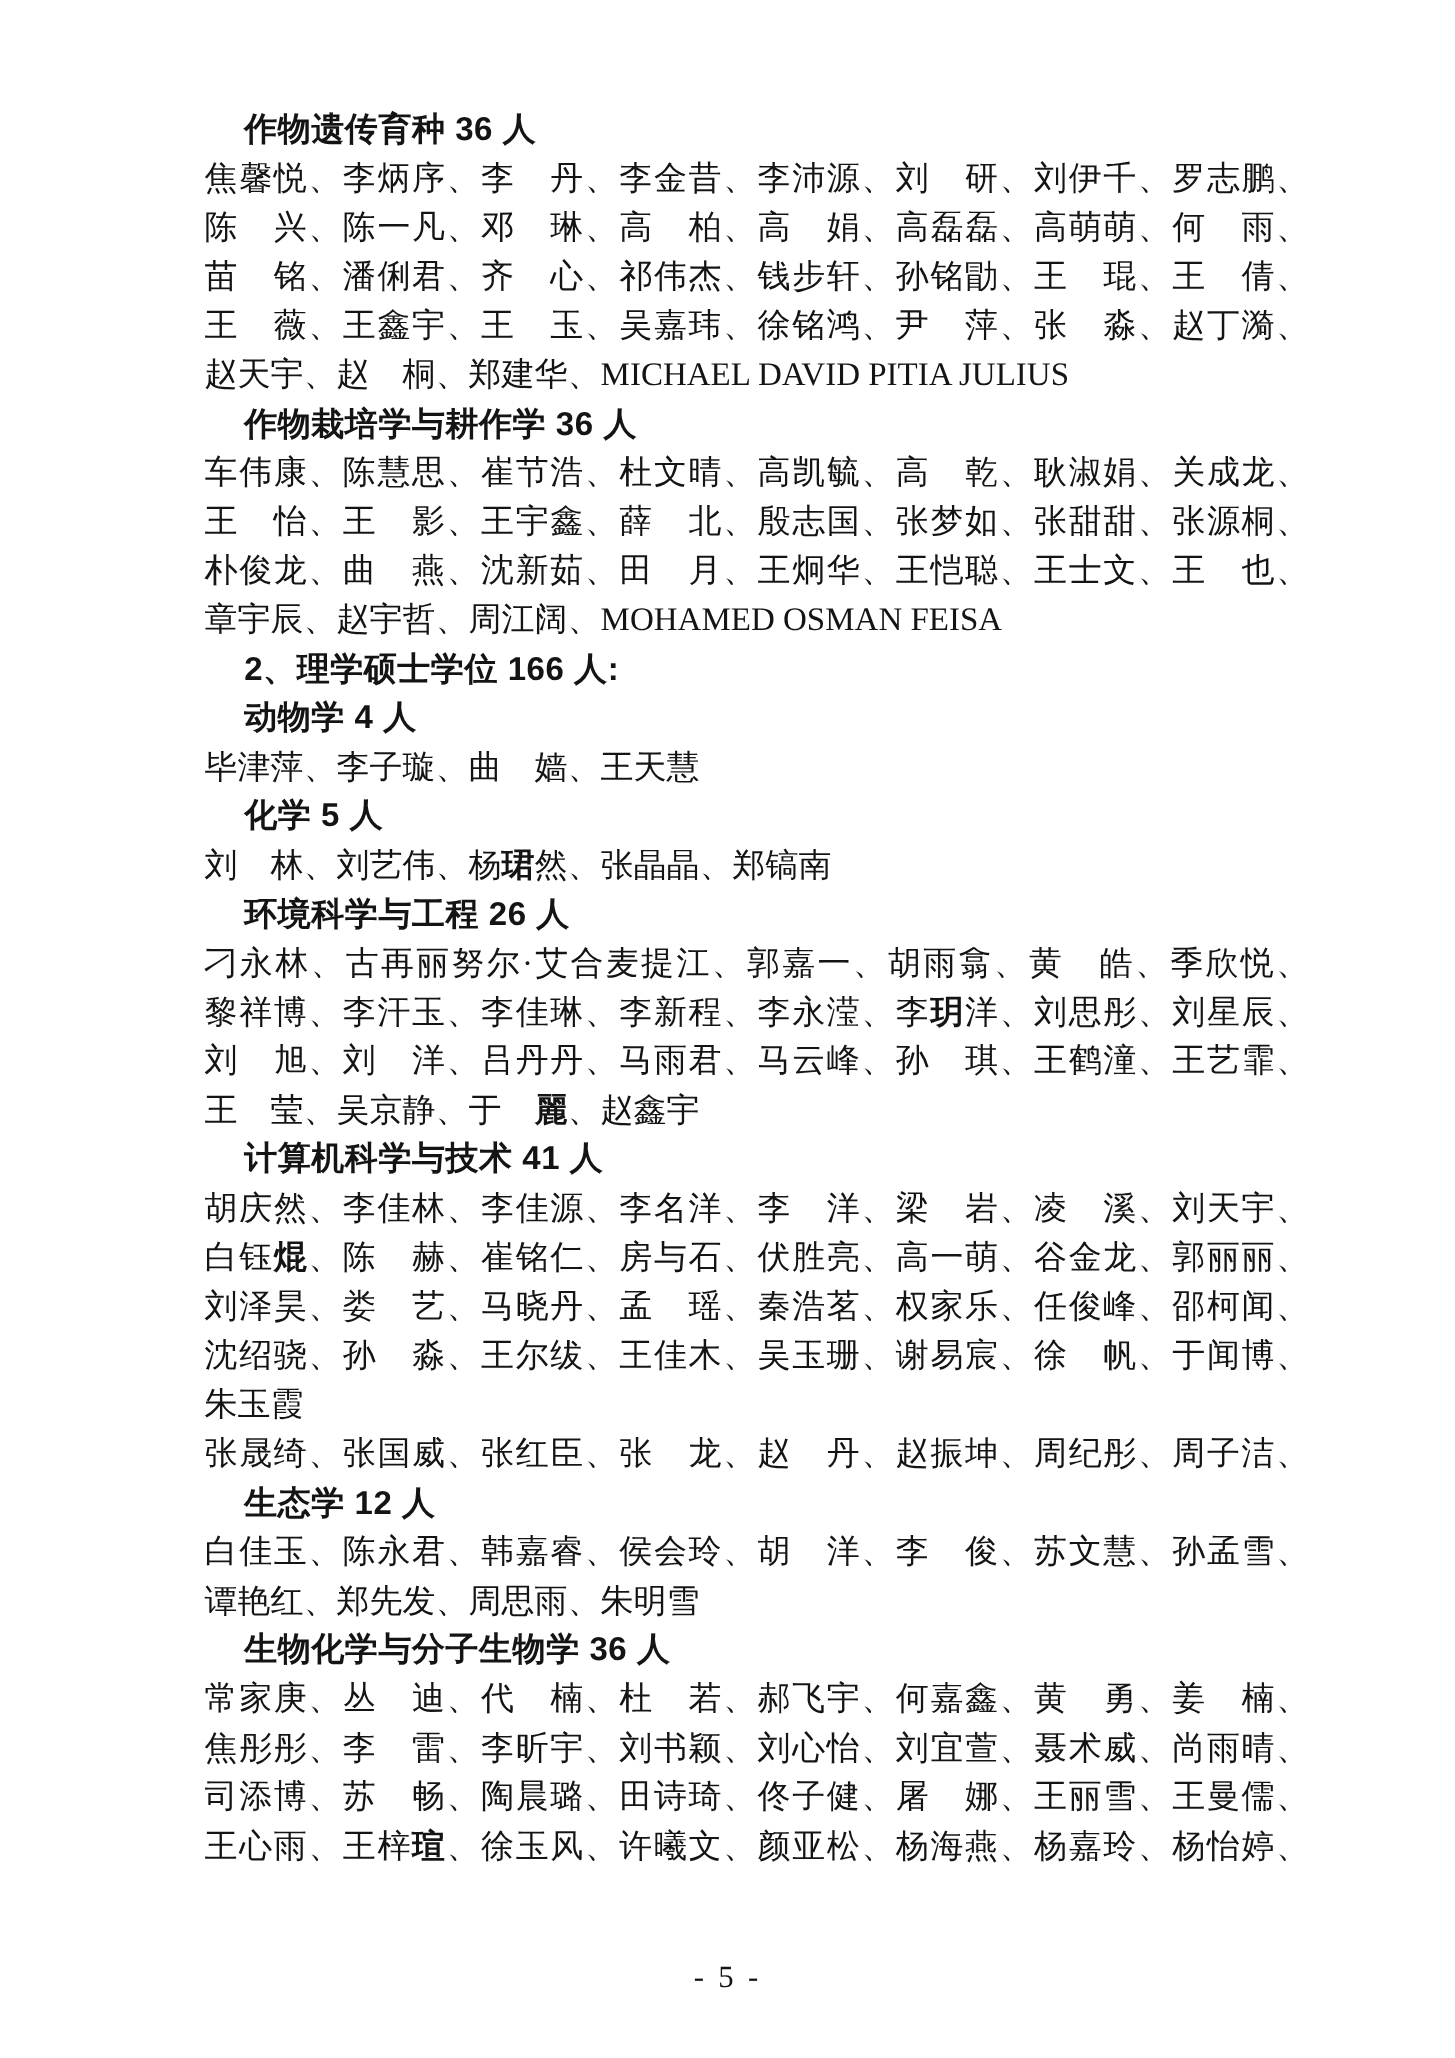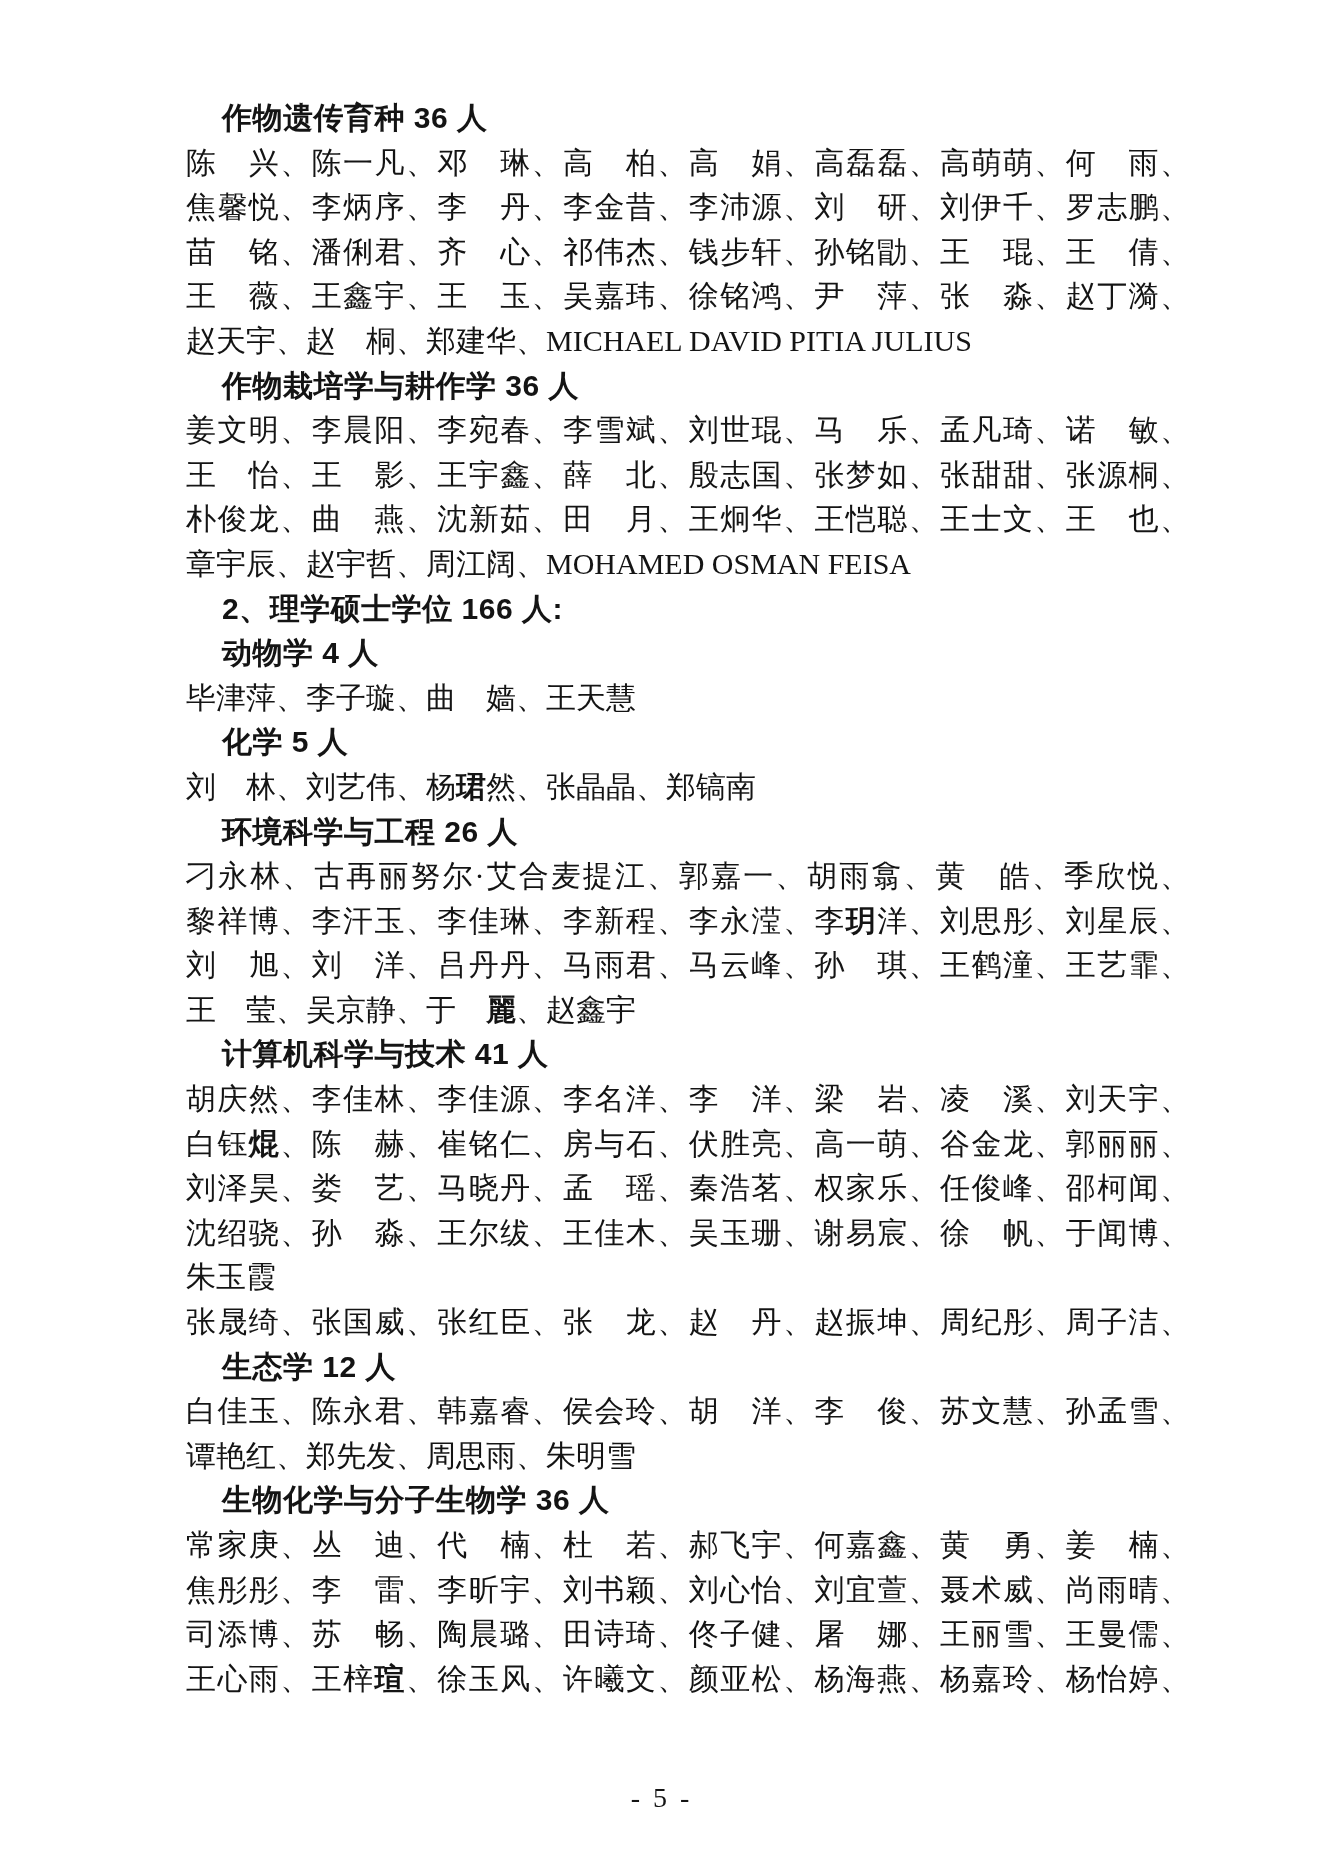--- a/index.html
+++ b/index.html
@@ -52,27 +52,27 @@
     letter-spacing: 3px;
     color: #141414;
   }
 </style>
 </head>
 <body>
 
 <div class="page">
   <div class="content">
       <div class="line heading">作物遗传育种 36 人</div>
+      <div class="line body justify">焦馨悦、李炳序、李　丹、李金昔、李沛源、刘　研、刘伊千、罗志鹏、</div>
       <div class="line body justify">陈　兴、陈一凡、邓　琳、高　柏、高　娟、高磊磊、高萌萌、何　雨、</div>
-      <div class="line body justify">焦馨悦、李炳序、李　丹、李金昔、李沛源、刘　研、刘伊千、罗志鹏、</div>
       <div class="line body justify">苗　铭、潘俐君、齐　心、祁伟杰、钱步轩、孙铭勖、王　琨、王　倩、</div>
       <div class="line body justify">王　薇、王鑫宇、王　玉、吴嘉玮、徐铭鸿、尹　萍、张　淼、赵丁漪、</div>
       <div class="line body">赵天宇、赵　桐、郑建华、MICHAEL DAVID PITIA JULIUS</div>
       <div class="line heading">作物栽培学与耕作学 36 人</div>
-      <div class="line body justify">姜文明、李晨阳、李宛春、李雪斌、刘世琨、马　乐、孟凡琦、诺　敏、</div>
+      <div class="line body justify">车伟康、陈慧思、崔节浩、杜文晴、高凯毓、高　乾、耿淑娟、关成龙、</div>
       <div class="line body justify">王　怡、王　影、王宇鑫、薛　北、殷志国、张梦如、张甜甜、张源桐、</div>
       <div class="line body justify">朴俊龙、曲　燕、沈新茹、田　月、王炯华、王恺聪、王士文、王　也、</div>
       <div class="line body">章宇辰、赵宇哲、周江阔、MOHAMED OSMAN FEISA</div>
       <div class="line heading">2、理学硕士学位 166 人:</div>
       <div class="line heading">动物学 4 人</div>
       <div class="line body">毕津萍、李子璇、曲　嫱、王天慧</div>
       <div class="line heading">化学 5 人</div>
       <div class="line body">刘　林、刘艺伟、杨<span class="fb">珺</span>然、张晶晶、郑镐南</div>
       <div class="line heading">环境科学与工程 26 人</div>
       <div class="line body justify">刁永林、古再丽努尔·艾合麦提江、郭嘉一、胡雨翕、黄　皓、季欣悦、</div>

